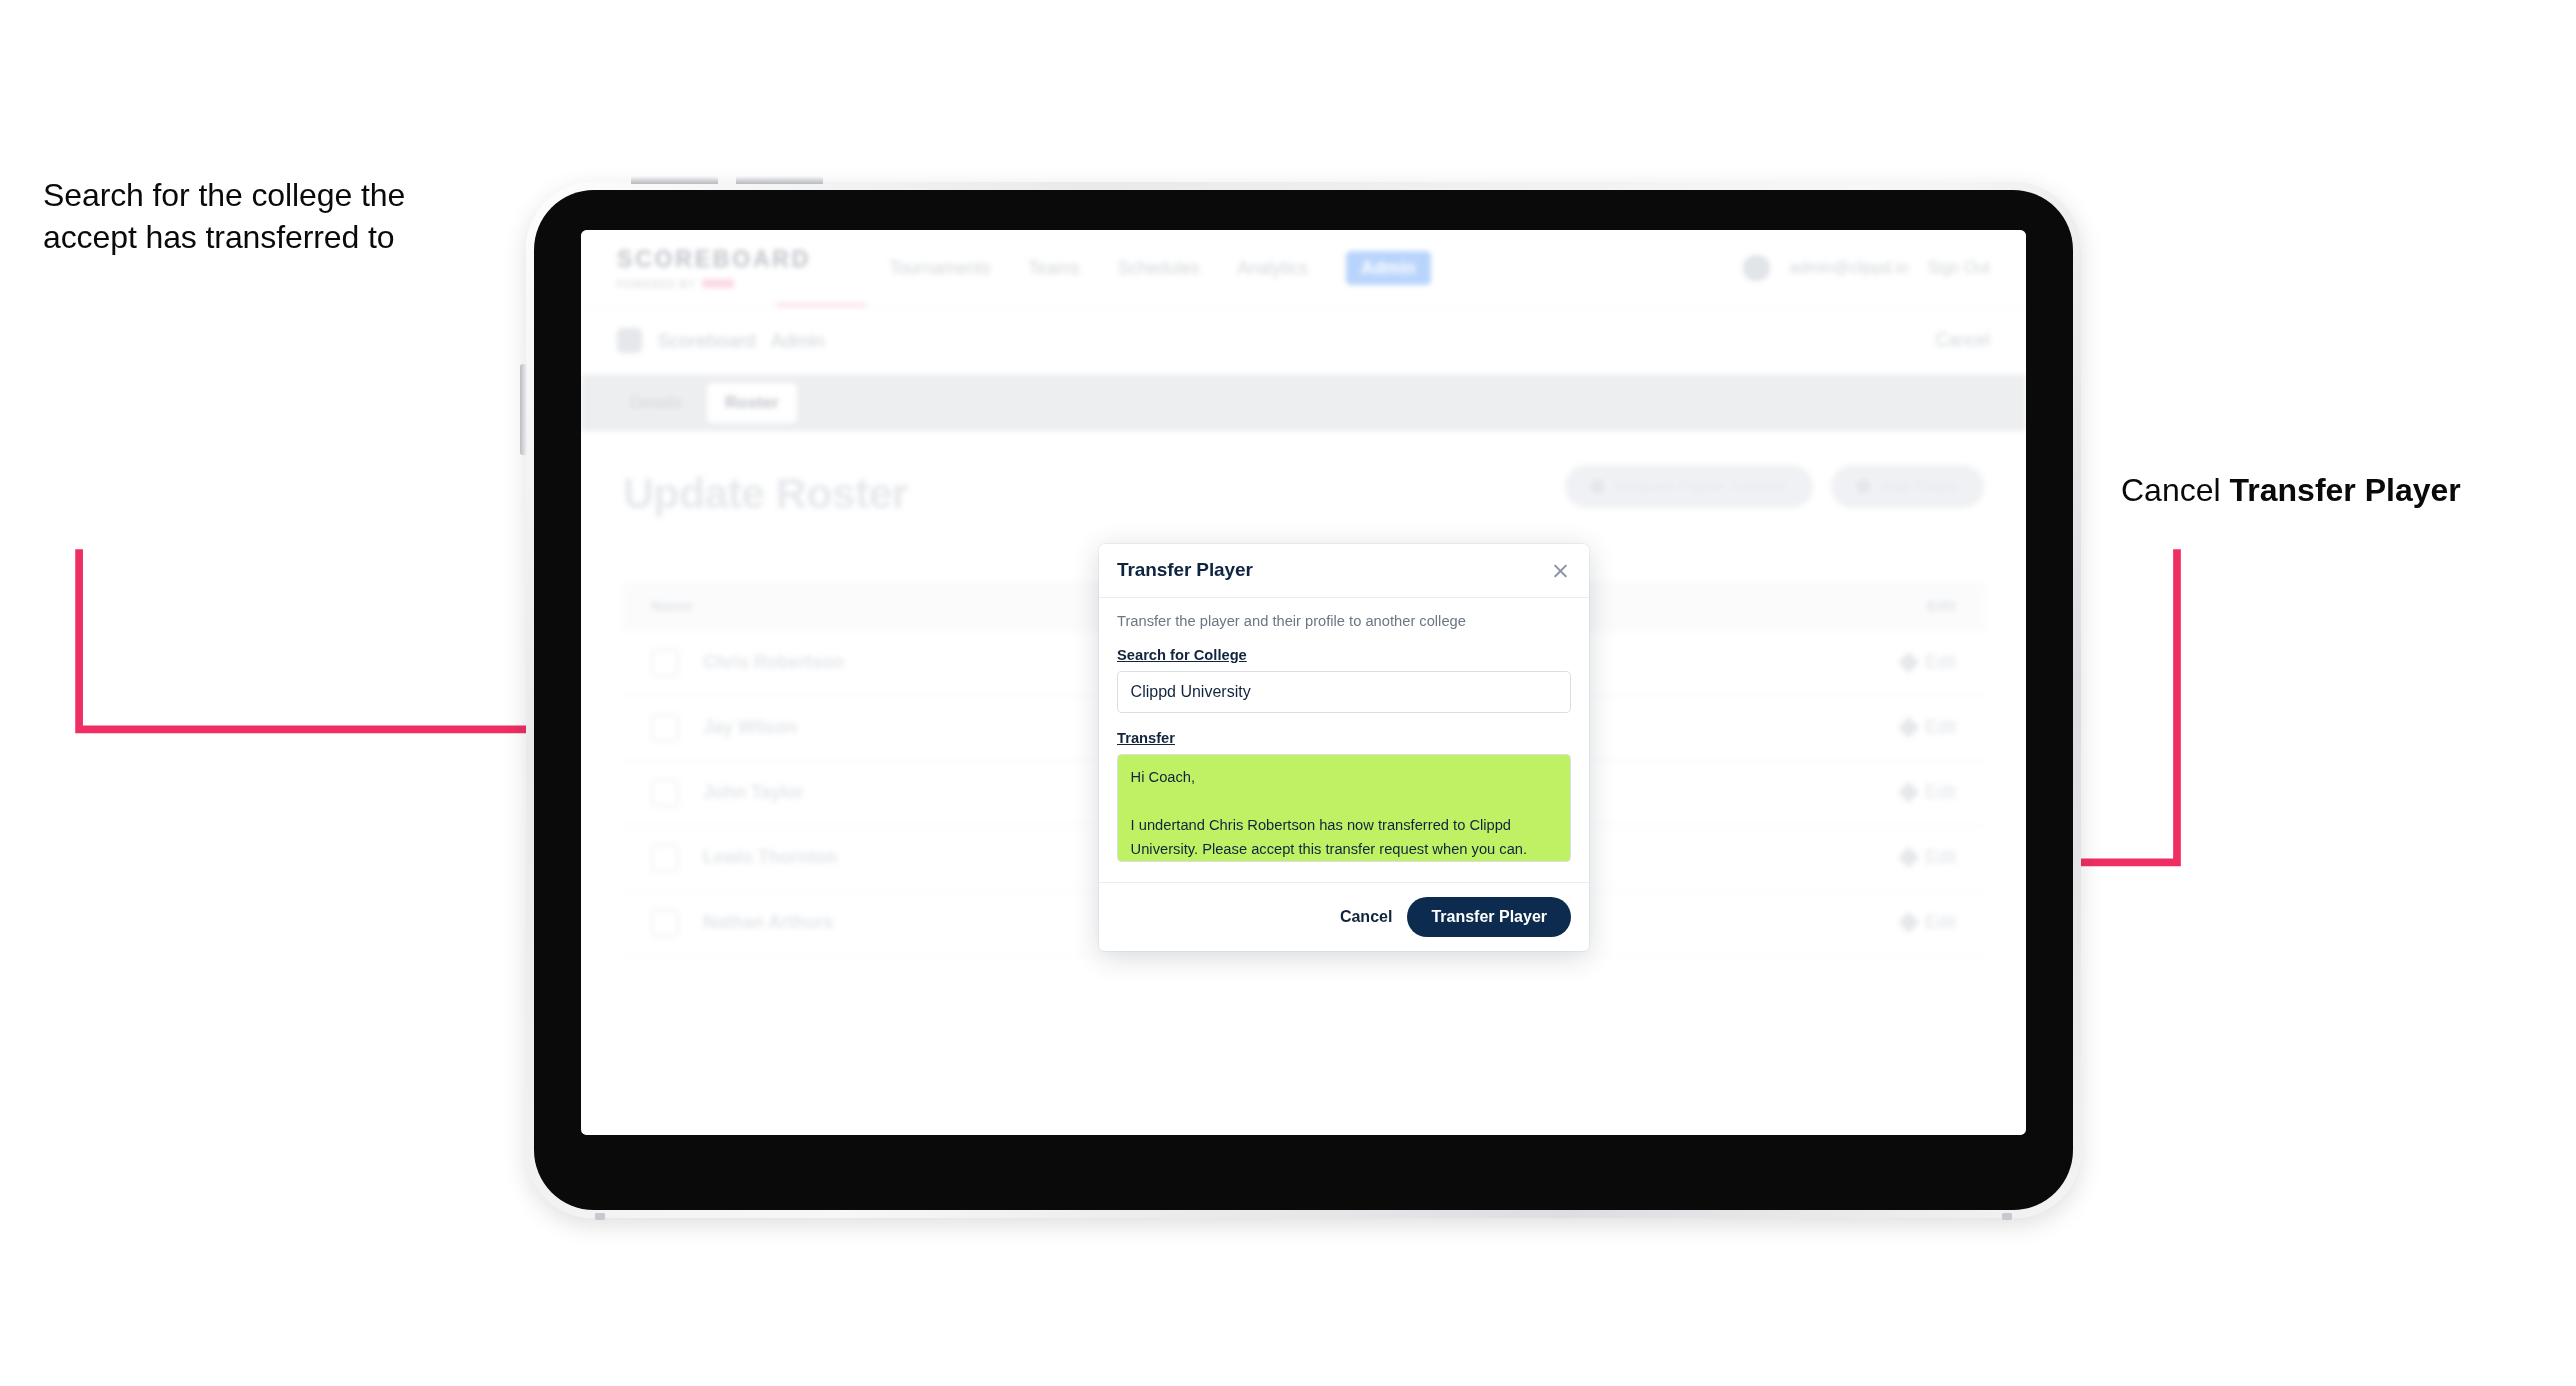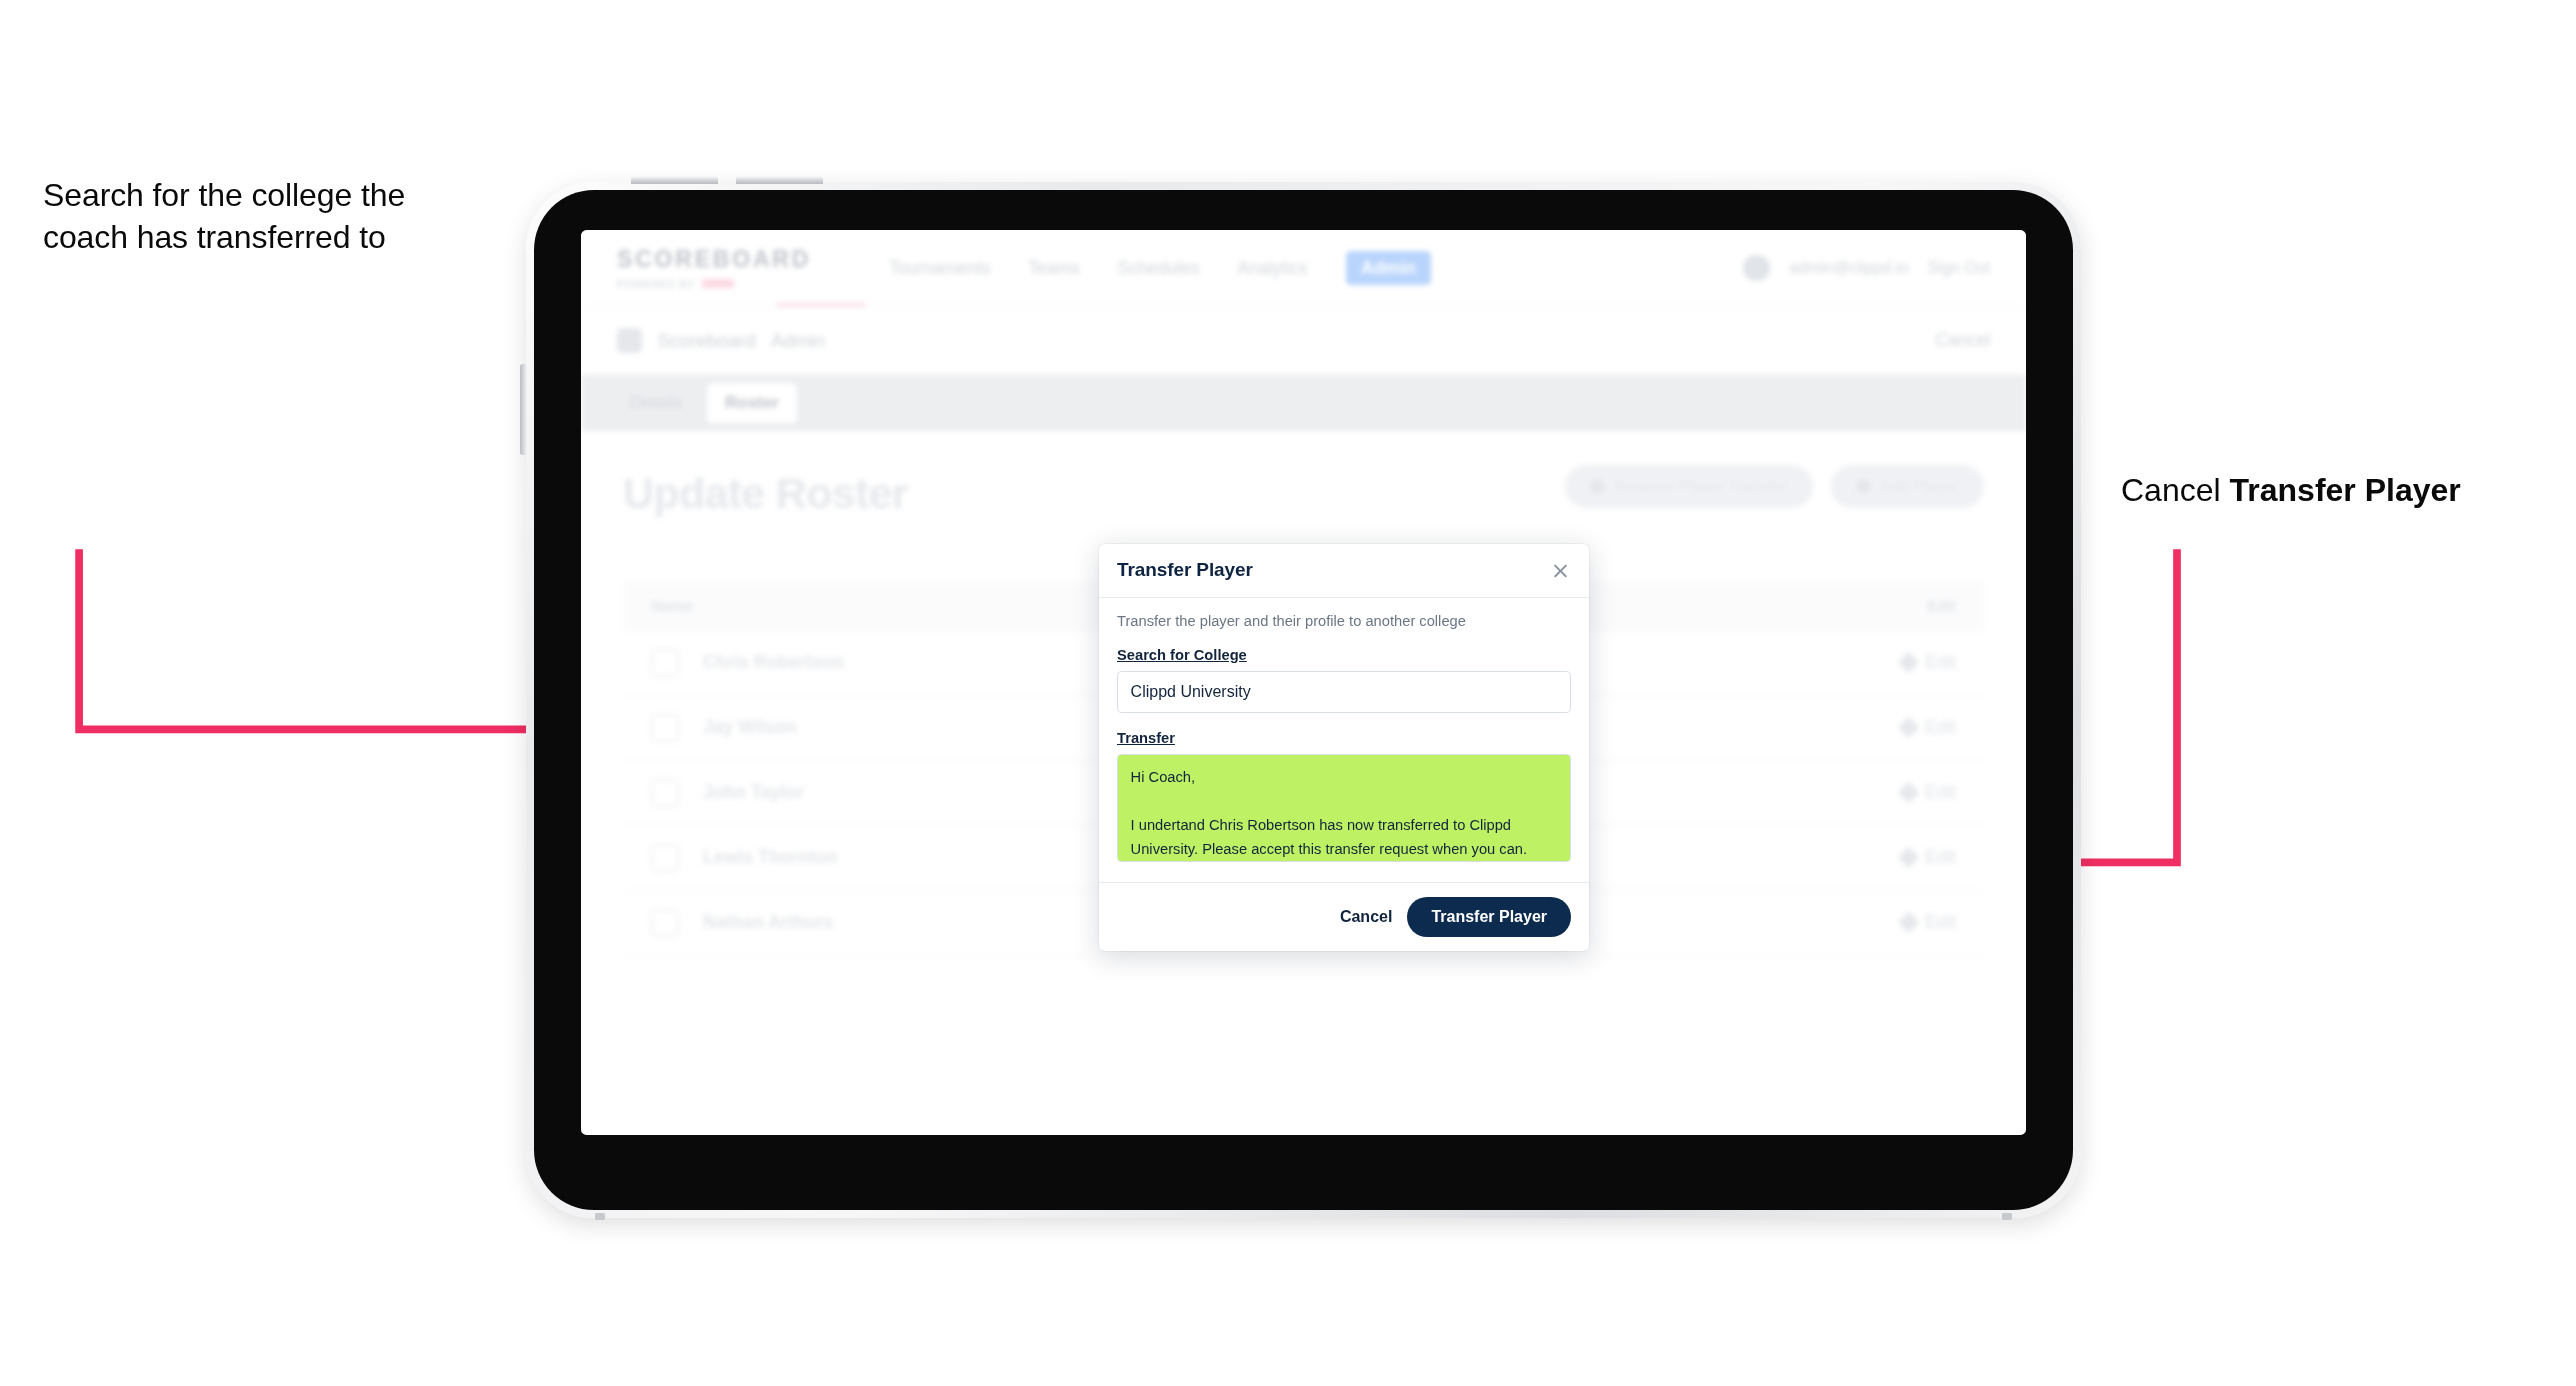--- a/index.html
+++ b/index.html
@@ -295,21 +295,21 @@
     font-size: 16px;
     font-weight: 600;
     cursor: pointer;
     font-family: "Liberation Sans", sans-serif;
   }
 </style>
 </head>
 <body>
 
 <div class="annot-left">
-  <div class="annot-block">Search for the college the coach has transferred to</div>
+  <div class="annot-block">Search for the college the accept has transferred to</div>
 </div>
 
 <div class="annot-right"><span>Cancel </span><b>Transfer Player</b></div>
 
 <svg class="arrow-svg" viewBox="0 0 3680 1980">
   <g stroke="#ef2e63" stroke-width="11" fill="none" stroke-linecap="square">
     <path d="M 113 790 L 113 1042 L 1455 1042"></path>
     <polyline points="1412,1000 1456,1042 1412,1084" stroke-linecap="round" stroke-linejoin="round"></polyline>
     <path d="M 3110 790 L 3110 1232 L 2248 1232"></path>
     <polyline points="2292,1190 2248,1232 2292,1274" stroke-linecap="round" stroke-linejoin="round"></polyline>

